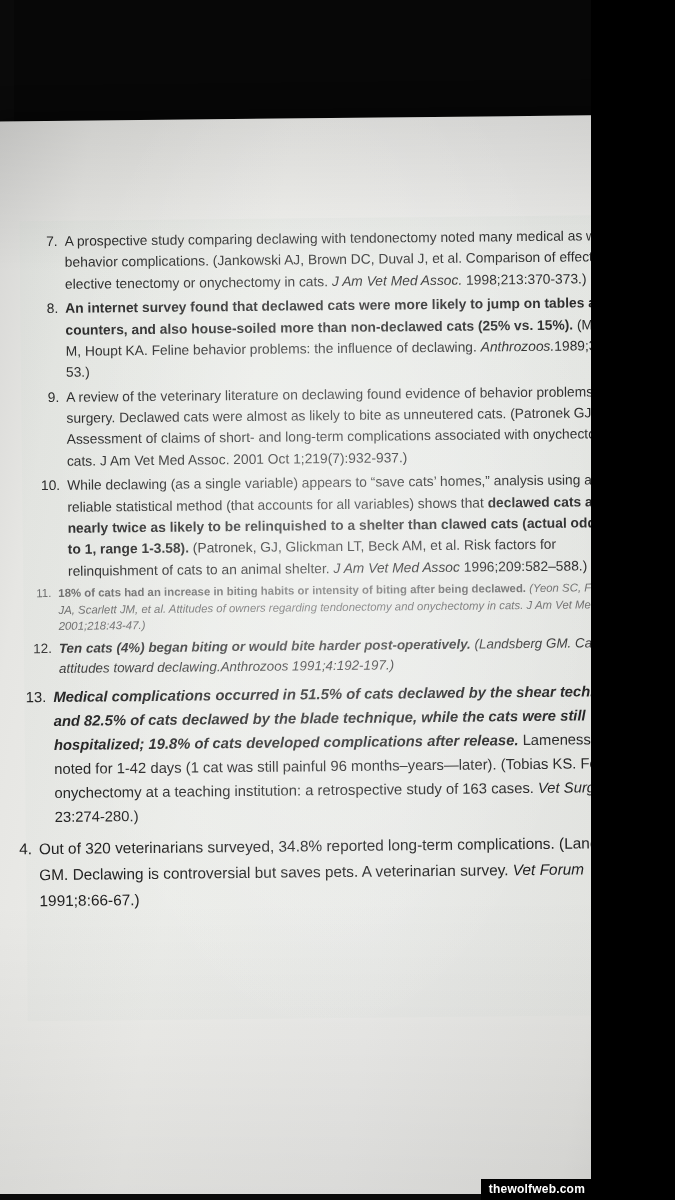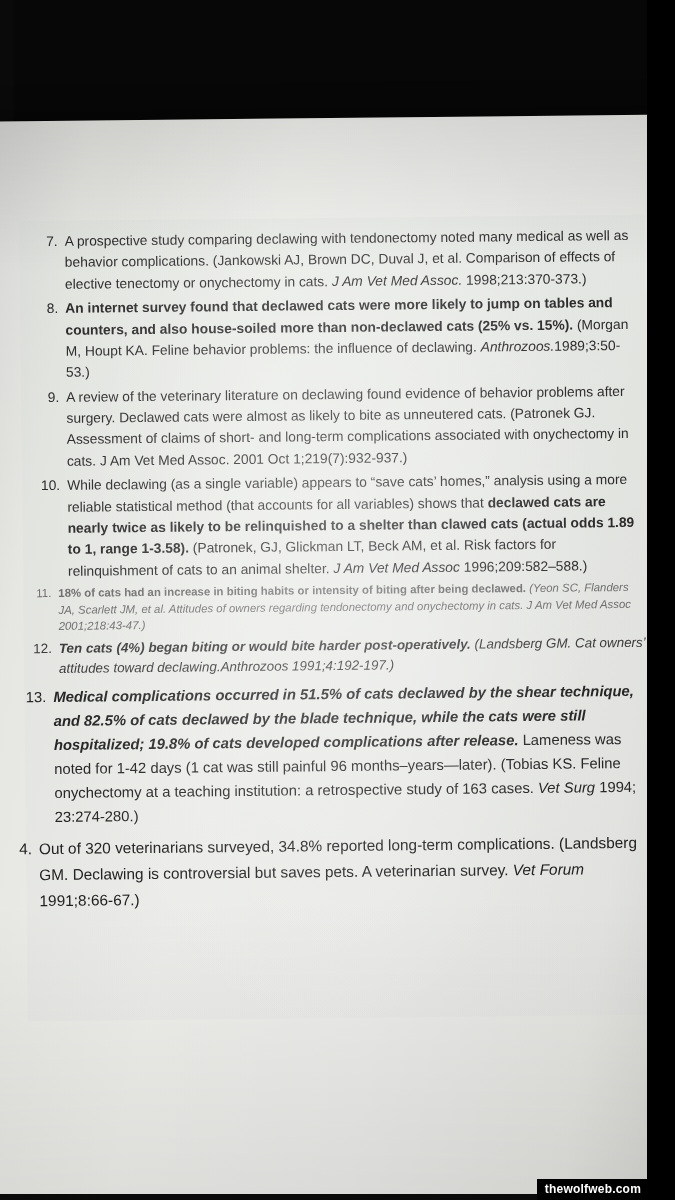--- a/index.html
+++ b/index.html
@@ -8,21 +8,21 @@
     background: #000;
   }
   body {
     width: 675px;
     height: 1200px;
     overflow: hidden;
     font-family: "Liberation Sans", sans-serif;
   }
   .photo {
     position: relative;
-    width: 647px;
+    width: 591px;
     height: 1200px;
     background: #050505;
     overflow: hidden;
   }
   
   .paper {
     position: absolute;
     left: -6px;
     top: 118px;
     width: 690px;

